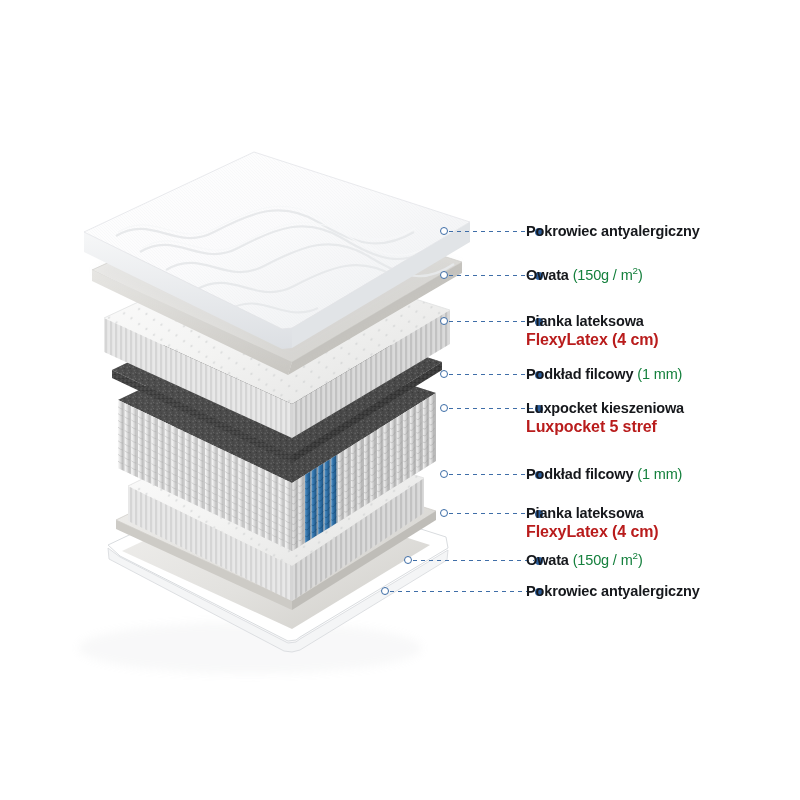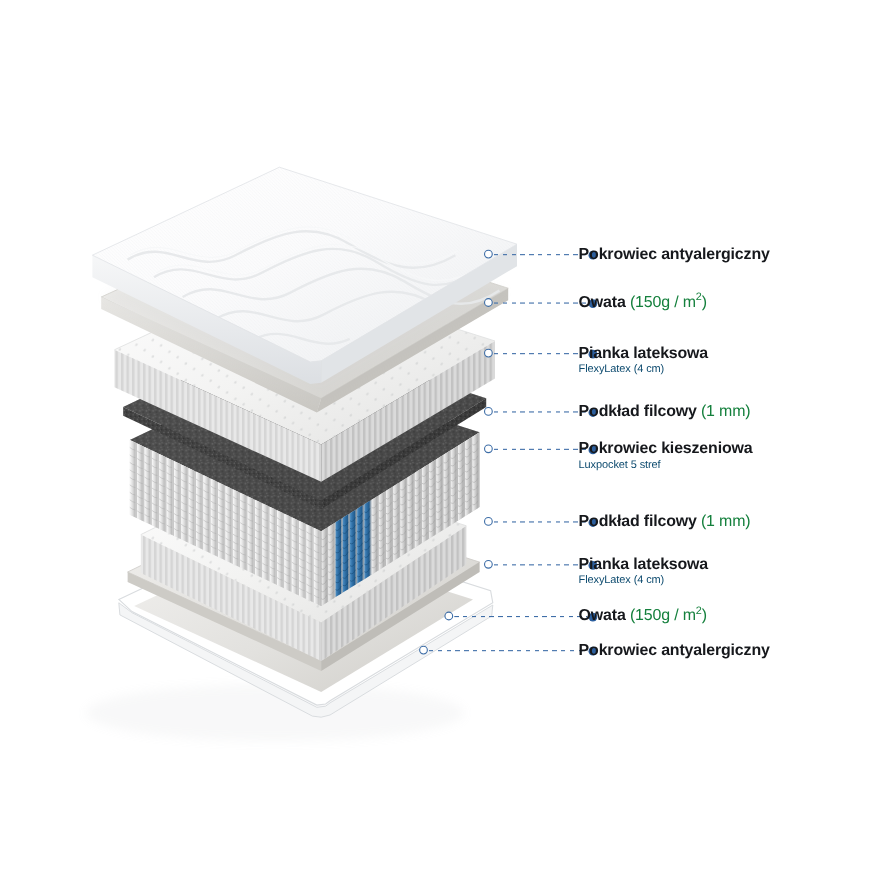--- a/index.html
+++ b/index.html
@@ -47,23 +47,23 @@
     font-weight: bold;
     color: #16181c;
     letter-spacing: -0.15px;
     line-height: 1.18;
   }
   .label-title .sub-inline {
     font-weight: normal;
     color: #15803d;
   }
   .label-sub {
-    font-size: 10px;
-    font-weight: normal;
-    color: #0c4a6e;
+    font-size: 16px;
+    font-weight: bold;
+    color: #b91c1c;
     line-height: 1.26;
     letter-spacing: -0.1px;
   }
   .sup {
     font-size: 0.68em;
     vertical-align: super;
     line-height: 0;
   }
 
   
@@ -939,21 +939,21 @@
 
     <div class="label-row" style="top:366px;">
       <div class="label-title">
         <span>Podkład filcowy</span>
         <span class="sub-inline">(1 mm)</span>
       </div>
     </div>
 
     <div class="label-row" style="top:400px;">
       <div class="label-title">
-        <span>Pokrowiec kieszeniowa</span>
+        <span>Luxpocket kieszeniowa</span>
       </div>
       <div class="label-sub">Luxpocket 5 stref</div>
     </div>
 
     <div class="label-row" style="top:466px;">
       <div class="label-title">
         <span>Podkład filcowy</span>
         <span class="sub-inline">(1 mm)</span>
       </div>
     </div>

